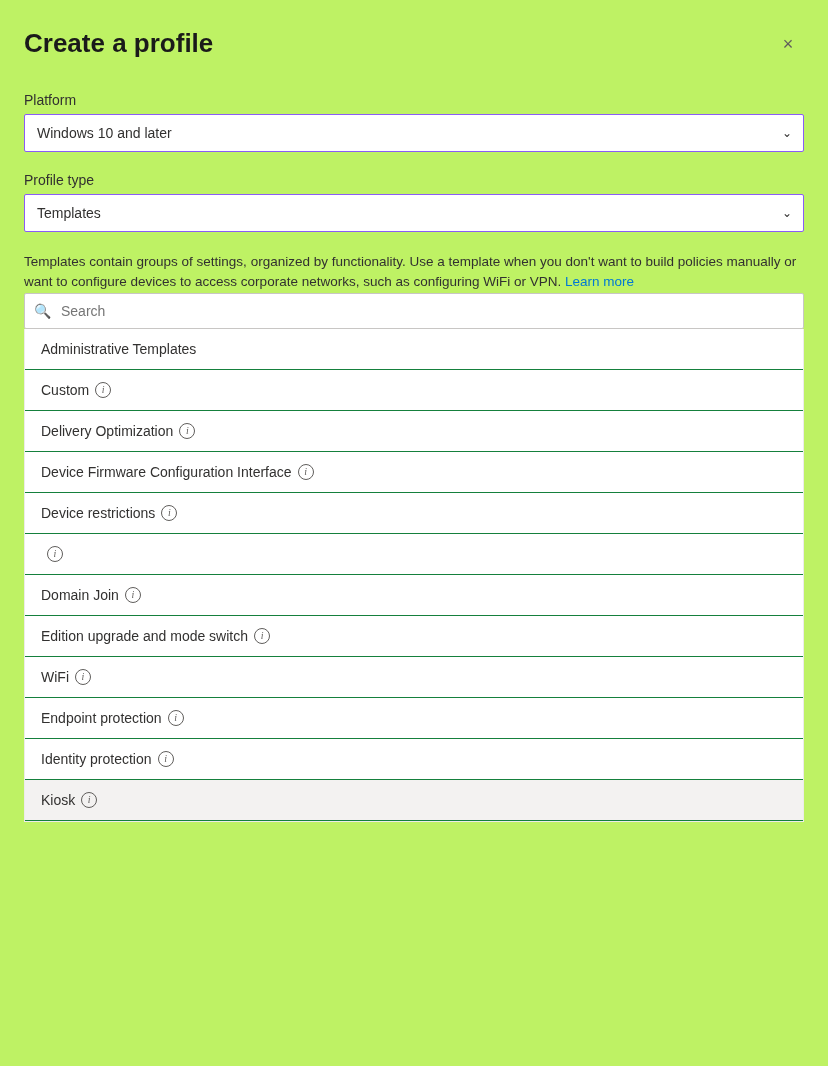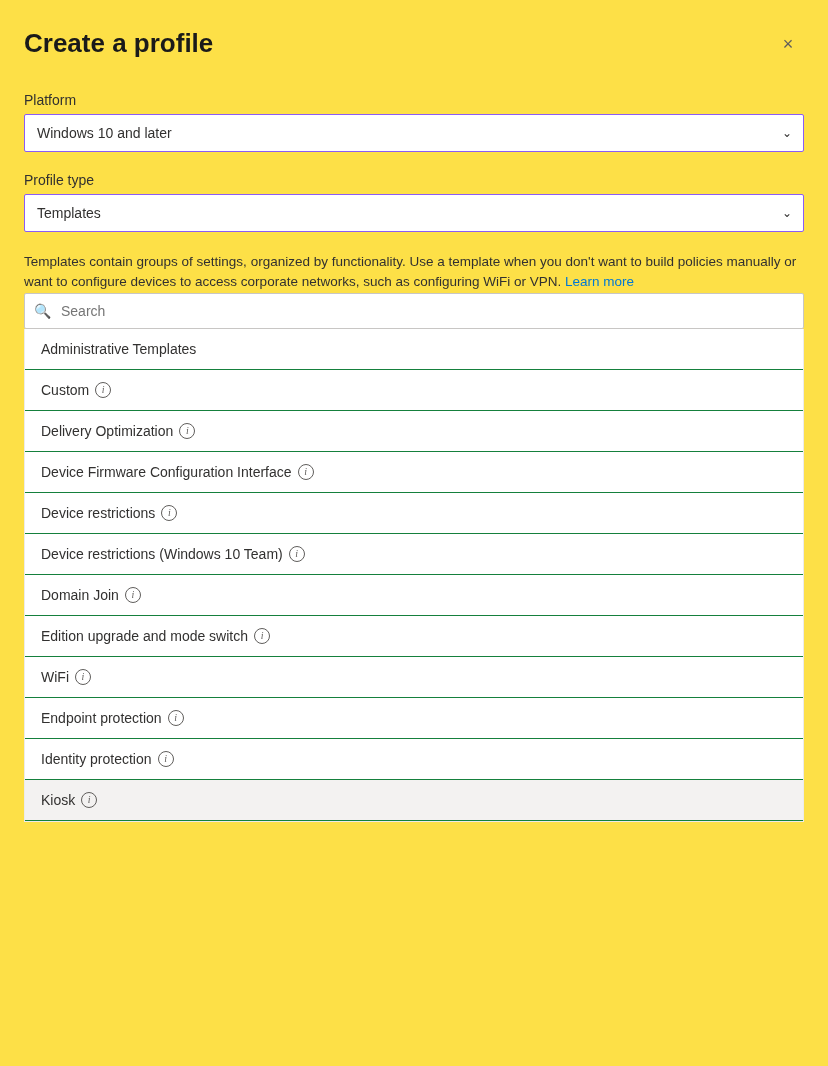--- a/index.html
+++ b/index.html
@@ -5,21 +5,21 @@
     * { box-sizing: border-box; margin: 0; padding: 0; }
     body {
       font-family: 'Segoe UI', Arial, sans-serif;
       background: #fff;
       color: #1a1a1a;
       font-size: 14px;
       width: 828px;
       min-height: 1066px;
     }
     .dialog {
-      background: #fde047;
+      background: #bef264;
       width: 828px;
       min-height: 1066px;
       padding: 28px 24px 24px 24px;
       position: relative;
     }
     .dialog-header {
       display: flex;
       justify-content: space-between;
       align-items: flex-start;
       margin-bottom: 32px;
@@ -224,21 +224,20 @@
     </div>
     <div class="table-row">
       <span class="row-text">Device Firmware Configuration Interface</span>
       <span class="info-icon">i</span>
     </div>
     <div class="table-row">
       <span class="row-text">Device restrictions</span>
       <span class="info-icon">i</span>
     </div>
     <div class="table-row">
-      <span class="row-text">Device restrictions (Windows 10 Team)</span>
       <span class="info-icon">i</span>
     </div>
     <div class="table-row">
       <span class="row-text">Domain Join</span>
       <span class="info-icon">i</span>
     </div>
     <div class="table-row">
       <span class="row-text">Edition upgrade and mode switch</span>
       <span class="info-icon">i</span>
     </div>

